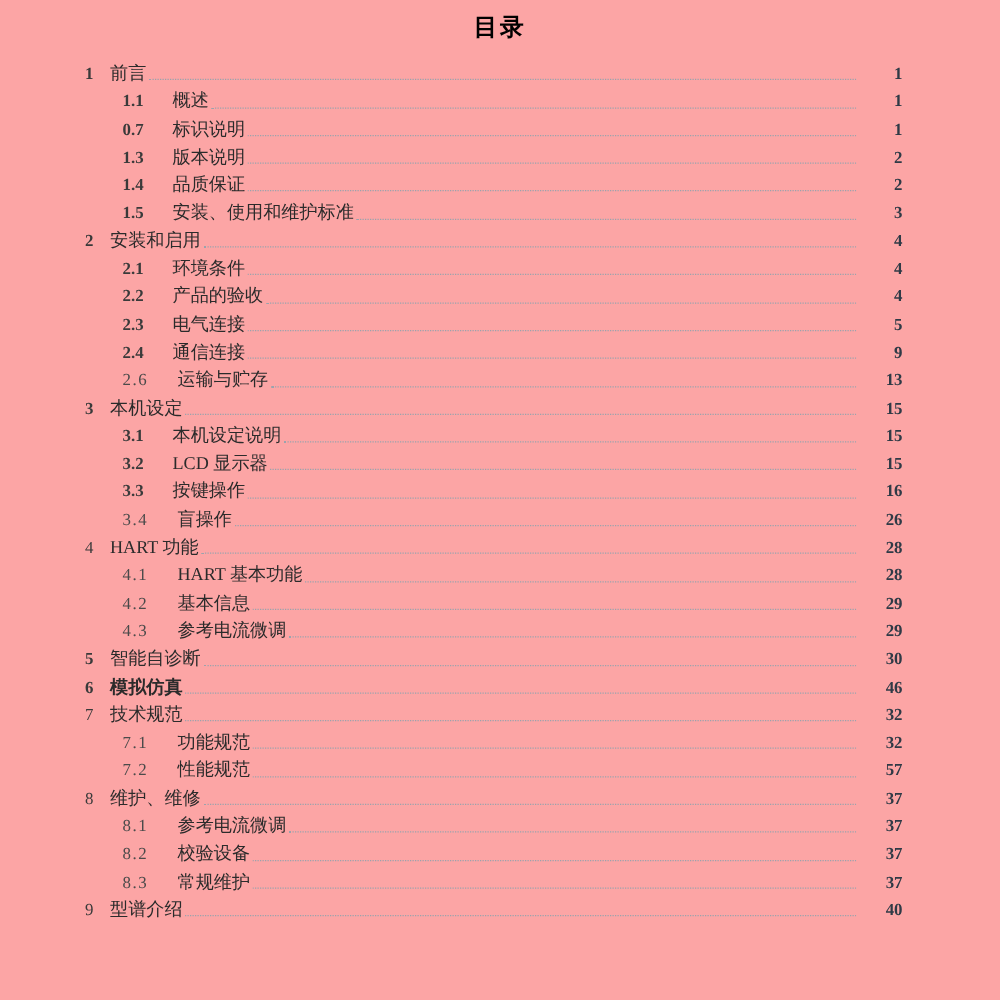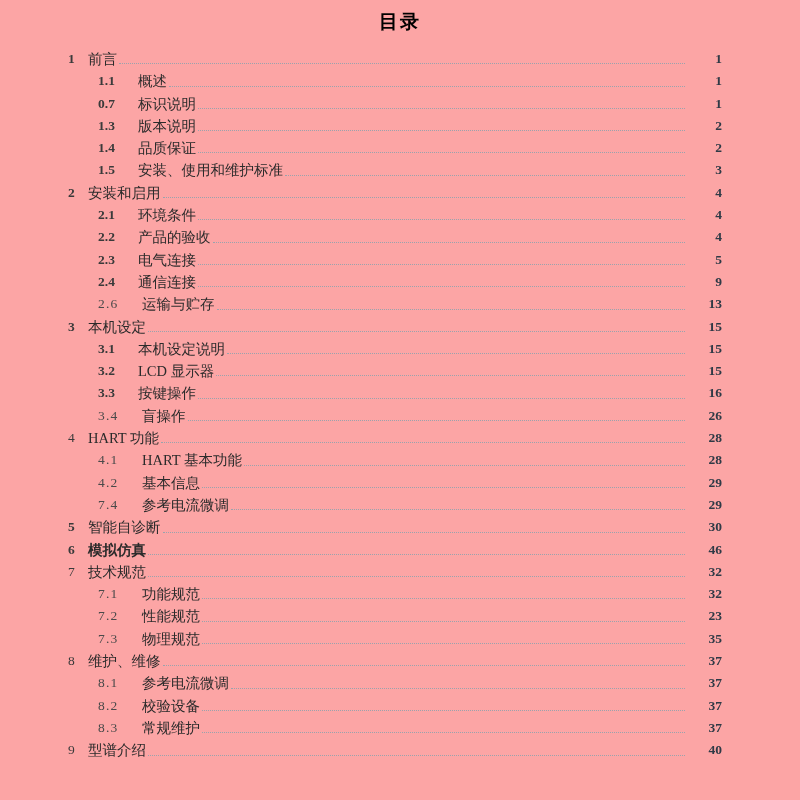--- a/index.html
+++ b/index.html
@@ -244,21 +244,21 @@
         <span class="ent-dots"></span>
         <span class="ent-page">28</span>
       </li>
       <li class="toc-entry lvl2 loose">
         <span class="ent-num">4.2</span>
         <span class="ent-label">基本信息</span>
         <span class="ent-dots"></span>
         <span class="ent-page">29</span>
       </li>
       <li class="toc-entry lvl2 loose">
-        <span class="ent-num">7.4</span>
+        <span class="ent-num">4.3</span>
         <span class="ent-label">参考电流微调</span>
         <span class="ent-dots"></span>
         <span class="ent-page">29</span>
       </li>
       <li class="toc-entry lvl1">
         <span class="ent-num">5</span>
         <span class="ent-label">智能自诊断</span>
         <span class="ent-dots"></span>
         <span class="ent-page">30</span>
       </li>
@@ -277,27 +277,21 @@
       <li class="toc-entry lvl2 loose">
         <span class="ent-num">7.1</span>
         <span class="ent-label">功能规范</span>
         <span class="ent-dots"></span>
         <span class="ent-page">32</span>
       </li>
       <li class="toc-entry lvl2 loose">
         <span class="ent-num">7.2</span>
         <span class="ent-label">性能规范</span>
         <span class="ent-dots"></span>
-        <span class="ent-page">23</span>
-      </li>
-      <li class="toc-entry lvl2 loose">
-        <span class="ent-num">7.3</span>
-        <span class="ent-label">物理规范</span>
-        <span class="ent-dots"></span>
-        <span class="ent-page">35</span>
+        <span class="ent-page">57</span>
       </li>
       <li class="toc-entry lvl1 plainnum">
         <span class="ent-num">8</span>
         <span class="ent-label">维护、维修</span>
         <span class="ent-dots"></span>
         <span class="ent-page">37</span>
       </li>
       <li class="toc-entry lvl2 loose">
         <span class="ent-num">8.1</span>
         <span class="ent-label">参考电流微调</span>

